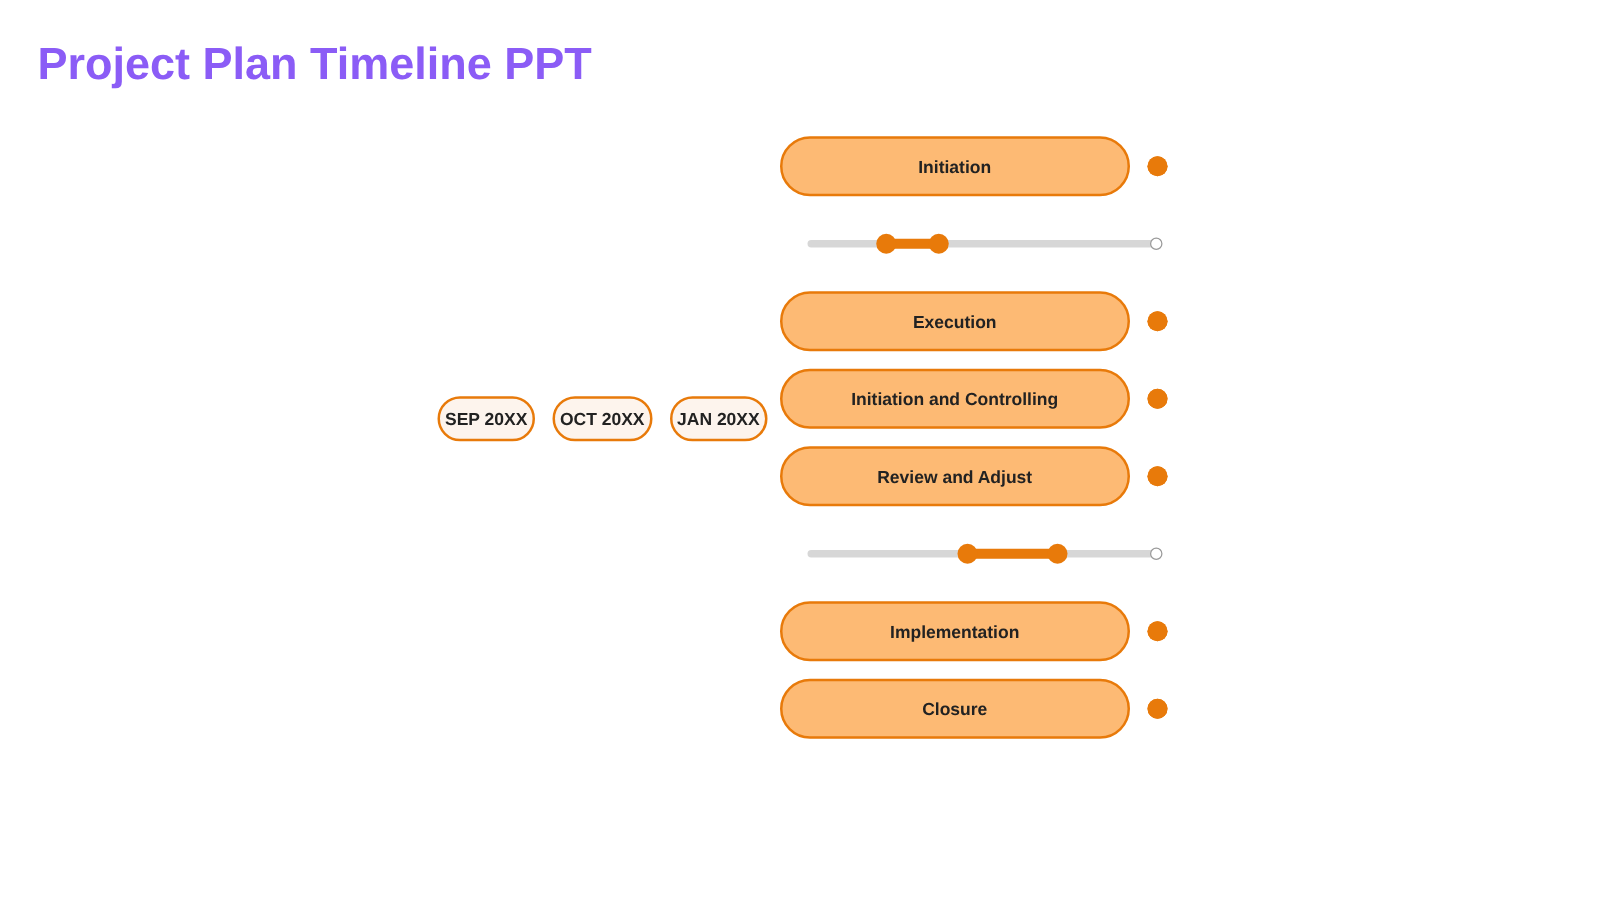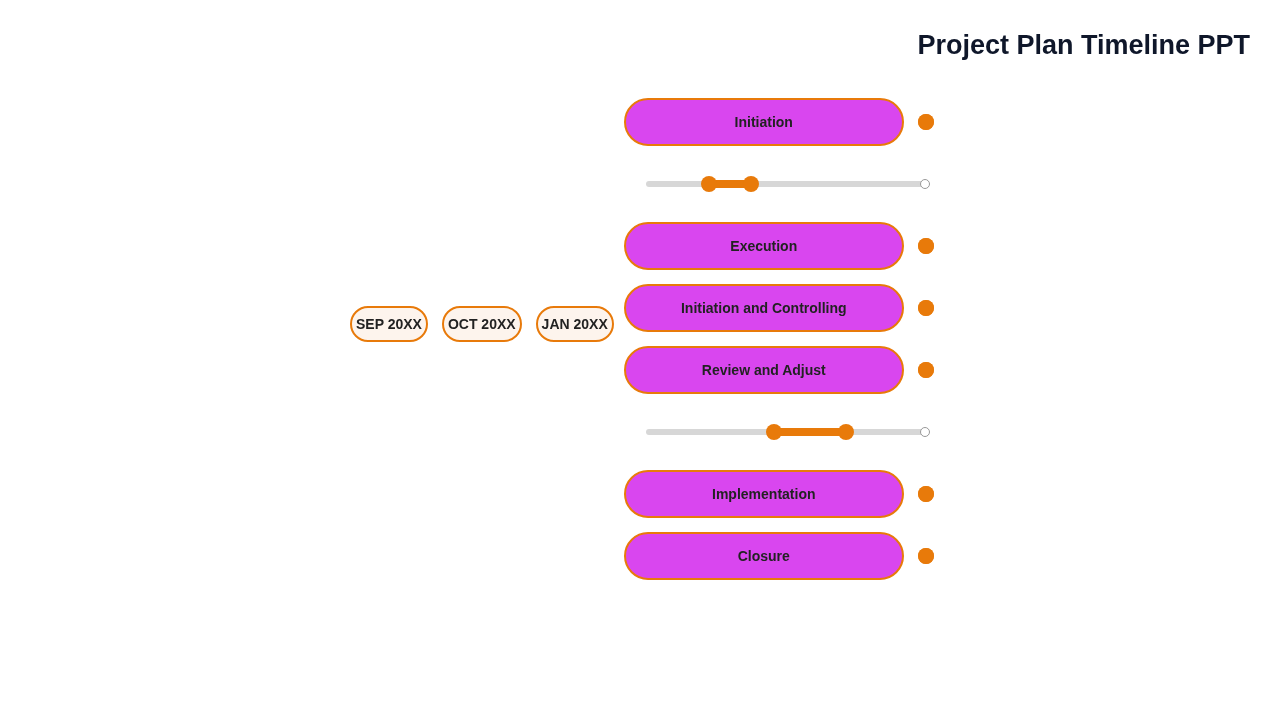--- a/index.html
+++ b/index.html
@@ -4,24 +4,24 @@
 <style>
   * { box-sizing: border-box; margin: 0; padding: 0; }
   body {
     width: 1280px;
     height: 720px;
     background: #fff;
     font-family: "Segoe UI", Arial, sans-serif;
     padding: 30px 30px 20px 30px;
   }
   .title {
-    text-align: right;
-    font-size: 27px;
+    text-align: left;
+    font-size: 36px;
     font-weight: 700;
-    color: #0f172a;
+    color: #8b5cf6;
     margin-bottom: 30px;
   }
   .chart {
     display: flex;
     flex-direction: row;
   }
   .header-row {
     display: flex;
     align-items: center;
     margin-bottom: 30px;
@@ -51,21 +51,21 @@
   }
   .row {
     display: flex;
     align-items: center;
     height: 62px;
   }
   .row-label {
     width: 280px;
     flex: 0 0 280px;
     border: 2px solid #e87a0a;
-    background: #d946ef;
+    background: #fdba74;
     border-radius: 26px;
     height: 48px;
     display: flex;
     align-items: center;
     justify-content: center;
     font-size: 14px;
     font-weight: 700;
     color: #222;
     text-align: center;
     padding: 0 10px;

